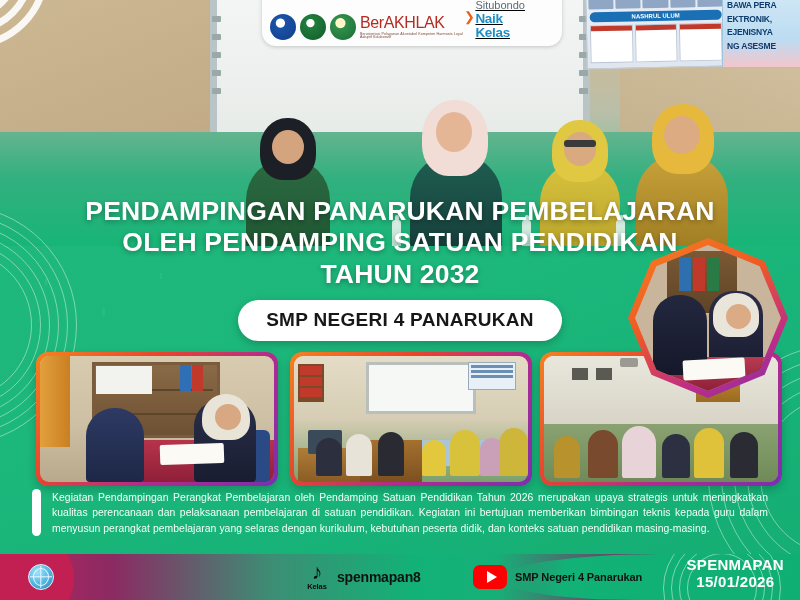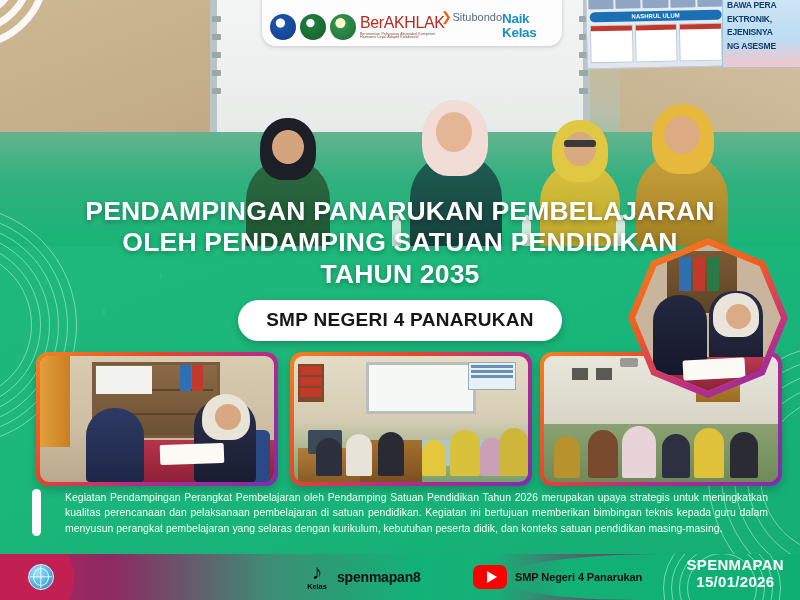--- a/index.html
+++ b/index.html
@@ -50,21 +50,21 @@
     box-shadow: 0 1px 4px rgba(0,0,0,.18);
   }
   .logo-circ { width: 26px; height: 26px; border-radius: 50%; flex: 0 0 auto; position: relative; }
   .lg-blue { background: radial-gradient(circle at 40% 35%, #ffffff 18%, #1a52a8 22%, #0f3d86 100%); }
   .lg-green{ background: radial-gradient(circle at 40% 35%, #ffffff 16%, #1f7d3c 20%, #135a2a 100%); }
   .lg-yel  { background: radial-gradient(circle at 40% 35%, #fff6c9 20%, #2f8f4a 24%, #1d6b36 100%); }
   .berakhlak { display:flex; flex-direction:column; line-height:1; }
   .ber-top { font-size: 16px; font-weight: 400; color: #b62b1f; letter-spacing:-.4px; position:relative; }
   .ber-top .kcaret { color:#e8621c; font-size:13px; position:absolute; right:-7px; top:-5px; }
   .ber-sub { font-size: 3.6px; color: #7a4a3a; margin-top: 2px; letter-spacing:.1px; }
-  .situbondo { display:flex; flex-direction:row; line-height:1.05; margin-left:4px; }
+  .situbondo { display:flex; flex-direction:column; line-height:1.05; margin-left:4px;text-decoration:underline; }
   .sit-a { font-size: 11px; color:#5b6a77; }
   .sit-b { font-size: 13.5px; font-weight: 800; color:#1b8fc4; letter-spacing:-.3px; }
   .sunburst { width:26px; height:26px; position:relative; margin-left:2px; align-self:flex-start; }
 
   
   .calendar {
     position:absolute; right: 74px; top: -6px; width: 140px; height: 74px;
     background: linear-gradient(180deg,#e9eef5 0%,#dfe6ef 100%);
     border:1px solid #c3ccd8; transform: rotate(-1.2deg);
   }
@@ -189,21 +189,21 @@
   .hx-w1{position:absolute;left:18px;bottom:16px;width:54px;height:80px;background:linear-gradient(180deg,#24283f,#15182a);border-radius:26px 26px 4px 4px;}
   .hx-w2{position:absolute;right:18px;bottom:14px;width:54px;height:86px;background:linear-gradient(180deg,#2a2d46,#191c2f);border-radius:24px 24px 4px 4px;}
   .hx-hij{position:absolute;right:22px;bottom:54px;width:46px;height:44px;background:#eae5da;border-radius:22px 22px 16px 16px;}
   .hx-face{position:absolute;right:30px;bottom:62px;width:25px;height:25px;background:#dbab85;border-radius:50%;}
   .hx-desk{position:absolute;left:24px;bottom:0;right:0;height:34px;background:linear-gradient(180deg,#b83a52,#8d2038);}
   .hx-doc{position:absolute;left:48px;bottom:12px;width:62px;height:20px;background:#fbfaf5;border-radius:2px;transform:rotate(-3deg);}
 
   
   .desc {
     position:absolute; left: 32px; top: 489px; width: 736px; z-index: 7;
-    display:flex; gap: 24px; align-items: stretch;
+    display:flex; gap: 11px; align-items: stretch;
   }
   .desc-bar { width: 9px; border-radius: 5px; background:#ffffff; flex:0 0 auto; }
   .desc-text {
     color:#f2fff9; font-size: 10.4px; line-height: 1.48; letter-spacing:.05px;
     text-align: justify; padding-top: 1px;
   }
 
   
   .footer {
     position:absolute; left:0; bottom:0; width:800px; height:46px; z-index:9;
@@ -359,21 +359,21 @@
       <i style="width:186px;height:186px;right:-13px;top:-13px;left:auto;"></i>
       <i style="width:212px;height:212px;right:-26px;top:-26px;left:auto;"></i>
       <i style="width:238px;height:238px;right:-39px;top:-39px;left:auto;"></i>
       <i style="width:264px;height:264px;right:-52px;top:-52px;left:auto;"></i>
     </div>
   </div>
 
   <div class="title-wrap">
     <div class="t-line">PENDAMPINGAN PANARUKAN PEMBELAJARAN</div>
     <div class="t-line">OLEH PENDAMPING SATUAN PENDIDIKAN</div>
-    <div class="t-line l3">TAHUN 2035</div>
+    <div class="t-line l3">TAHUN 2032</div>
     <div class="pill">SMP NEGERI 4 PANARUKAN</div>
   </div>
 
   <div class="cards">
 
     <div class="card c1">
       <div class="inner">
         <div class="sceneA">
           <div class="sA-curtain"></div>
           <div class="sA-shelf">

